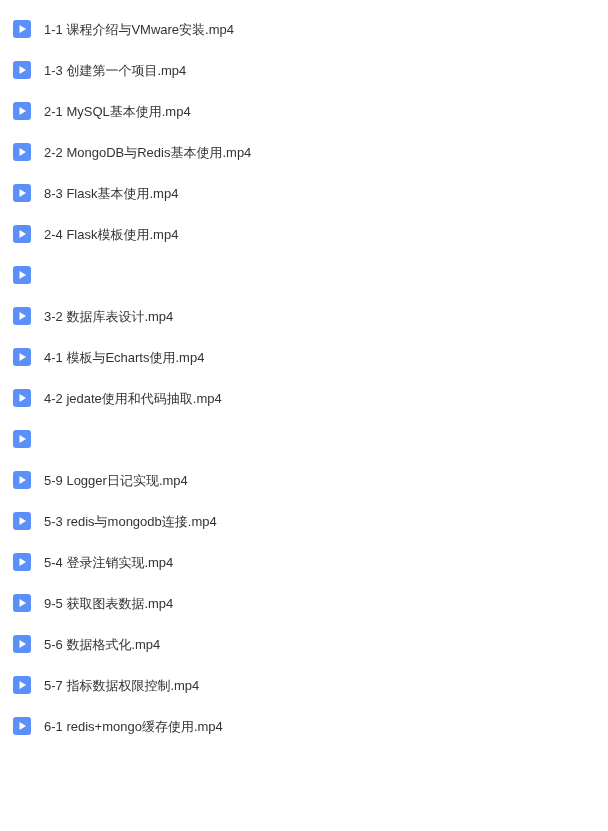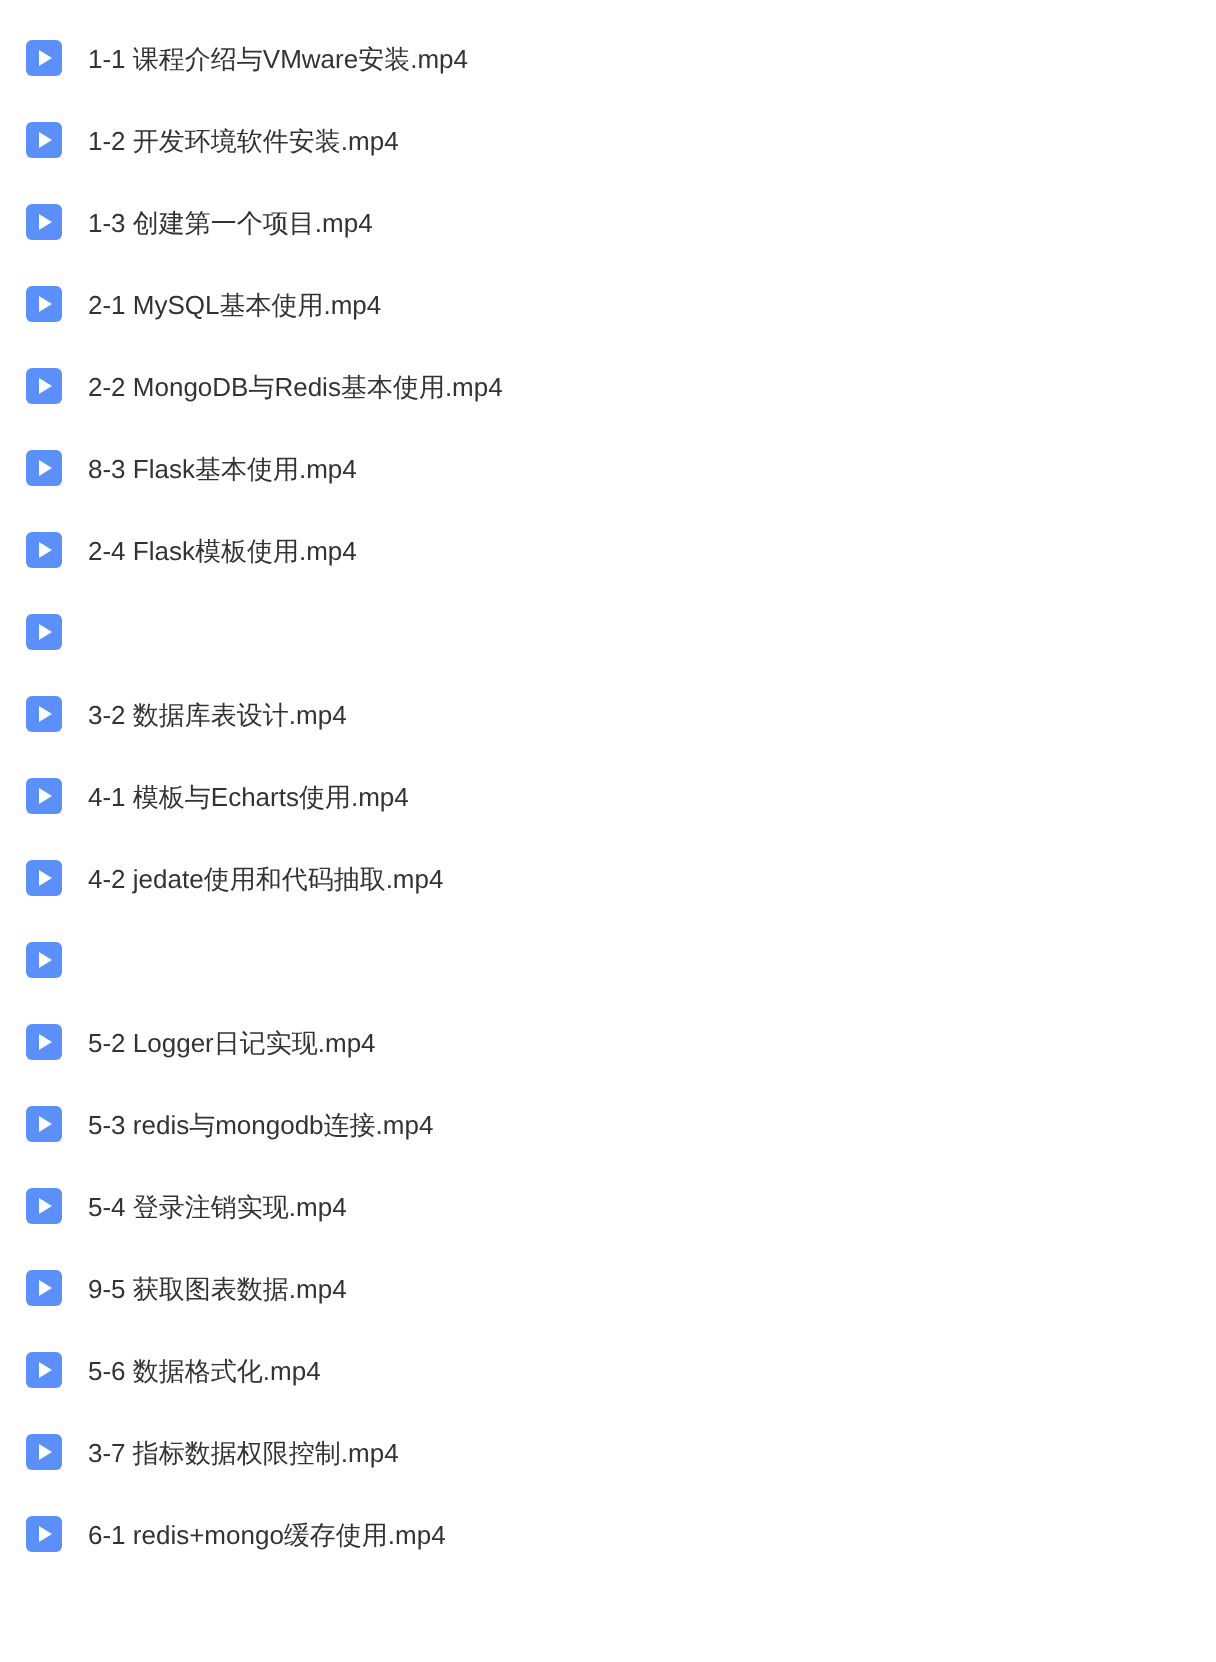--- a/index.html
+++ b/index.html
@@ -48,29 +48,20 @@
       </span>
       <span class="filename">1-1 课程介绍与VMware安装.mp4</span>
     </div>
     <div class="file-row">
       <span class="video-icon">
         <svg viewBox="0 0 20 20" width="20" height="20">
     <rect x="1" y="1" width="18" height="18" rx="3" ry="3" fill="#5b8ff9"></rect>
     <polygon points="7.5,6 7.5,14 14,10" fill="#ffffff"></polygon>
   </svg>
       </span>
-      <span class="filename">1-2 开发环境软件安装.mp4</span>
-    </div>
-    <div class="file-row">
-      <span class="video-icon">
-        <svg viewBox="0 0 20 20" width="20" height="20">
-    <rect x="1" y="1" width="18" height="18" rx="3" ry="3" fill="#5b8ff9"></rect>
-    <polygon points="7.5,6 7.5,14 14,10" fill="#ffffff"></polygon>
-  </svg>
-      </span>
       <span class="filename">1-3 创建第一个项目.mp4</span>
     </div>
     <div class="file-row">
       <span class="video-icon">
         <svg viewBox="0 0 20 20" width="20" height="20">
     <rect x="1" y="1" width="18" height="18" rx="3" ry="3" fill="#5b8ff9"></rect>
     <polygon points="7.5,6 7.5,14 14,10" fill="#ffffff"></polygon>
   </svg>
       </span>
       <span class="filename">2-1 MySQL基本使用.mp4</span>
@@ -145,21 +136,21 @@
   </svg>
       </span>
     </div>
     <div class="file-row">
       <span class="video-icon">
         <svg viewBox="0 0 20 20" width="20" height="20">
     <rect x="1" y="1" width="18" height="18" rx="3" ry="3" fill="#5b8ff9"></rect>
     <polygon points="7.5,6 7.5,14 14,10" fill="#ffffff"></polygon>
   </svg>
       </span>
-      <span class="filename">5-2 Logger日记实现.mp4</span>
+      <span class="filename">5-9 Logger日记实现.mp4</span>
     </div>
     <div class="file-row">
       <span class="video-icon">
         <svg viewBox="0 0 20 20" width="20" height="20">
     <rect x="1" y="1" width="18" height="18" rx="3" ry="3" fill="#5b8ff9"></rect>
     <polygon points="7.5,6 7.5,14 14,10" fill="#ffffff"></polygon>
   </svg>
       </span>
       <span class="filename">5-3 redis与mongodb连接.mp4</span>
     </div>
@@ -190,21 +181,21 @@
       </span>
       <span class="filename">5-6 数据格式化.mp4</span>
     </div>
     <div class="file-row">
       <span class="video-icon">
         <svg viewBox="0 0 20 20" width="20" height="20">
     <rect x="1" y="1" width="18" height="18" rx="3" ry="3" fill="#5b8ff9"></rect>
     <polygon points="7.5,6 7.5,14 14,10" fill="#ffffff"></polygon>
   </svg>
       </span>
-      <span class="filename">3-7 指标数据权限控制.mp4</span>
+      <span class="filename">5-7 指标数据权限控制.mp4</span>
     </div>
     <div class="file-row">
       <span class="video-icon">
         <svg viewBox="0 0 20 20" width="20" height="20">
     <rect x="1" y="1" width="18" height="18" rx="3" ry="3" fill="#5b8ff9"></rect>
     <polygon points="7.5,6 7.5,14 14,10" fill="#ffffff"></polygon>
   </svg>
       </span>
       <span class="filename">6-1 redis+mongo缓存使用.mp4</span>
     </div>

